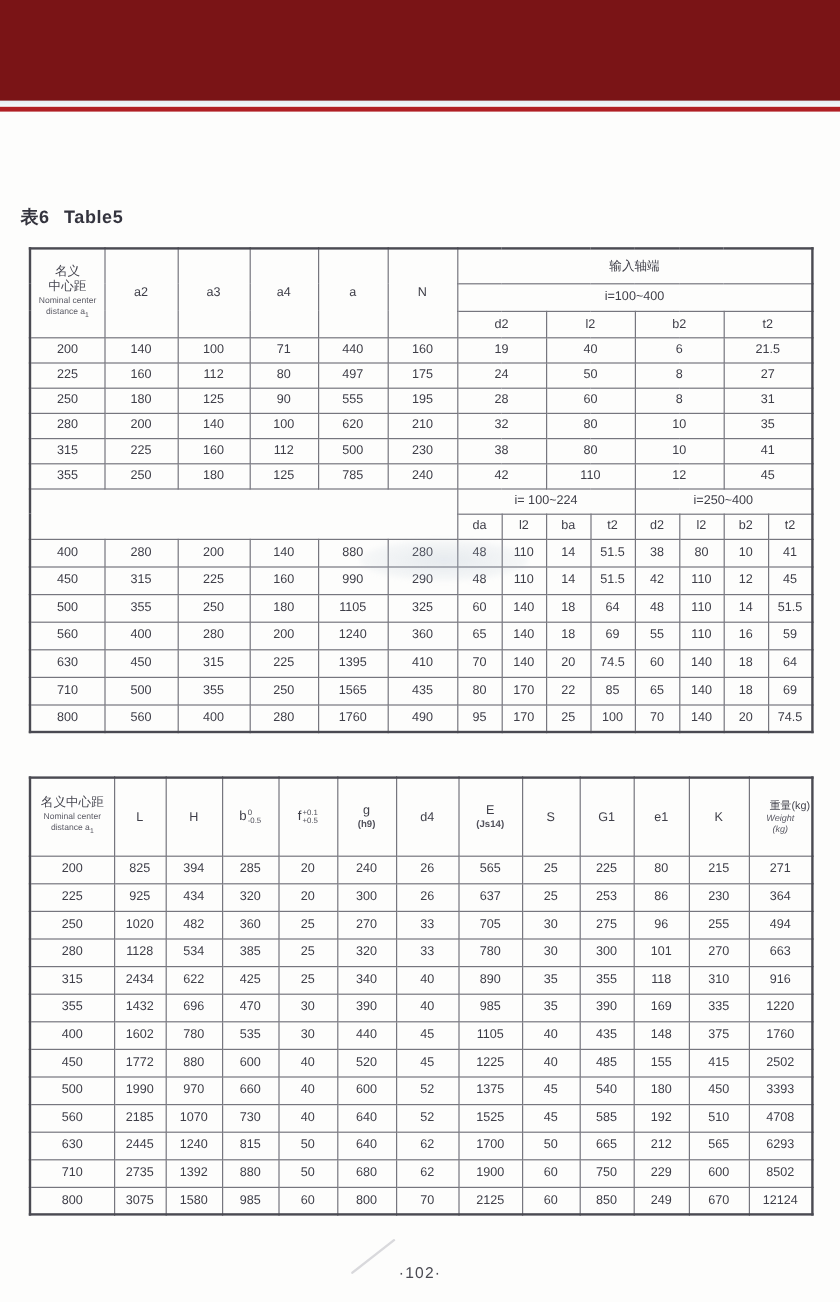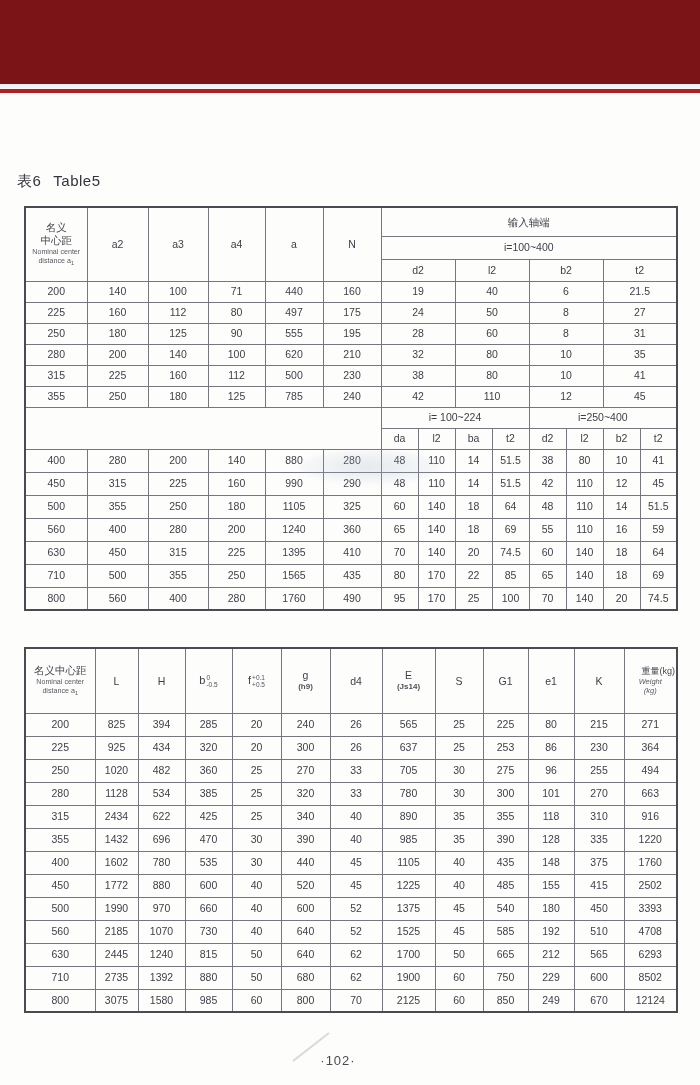--- a/index.html
+++ b/index.html
@@ -4,21 +4,21 @@
 <style>
   html,body{margin:0;padding:0;background:#ffffff;}
   .page{
     position:relative;width:700px;height:1085px;overflow:hidden;
     background:#fdfdfc;font-family:"Liberation Sans",sans-serif;color:#3e3e48;
   }
   .top-band{position:absolute;left:0;top:0;width:700px;height:84px;background:#7a1416;}
   .rule-shadow{position:absolute;left:0;top:84px;width:700px;height:5px;
     background:linear-gradient(to bottom, rgba(226,234,240,0.9), rgba(240,245,248,0.5));}
   .red-rule{position:absolute;left:0;top:89px;width:700px;height:4px;background:#b01f23;}
-  .title{position:absolute;left:17px;top:172px;font-size:15px;font-weight:400;color:#34343e;letter-spacing:0.5px;}
+  .title{position:absolute;left:17px;top:172px;font-size:15px;font-weight:700;color:#34343e;letter-spacing:0.5px;}
   .title .gap{display:inline-block;width:12px;}
   .tbl{position:absolute;left:24px;border-collapse:collapse;table-layout:fixed;background:transparent;}
   .tbl td{border:1px solid #76767e;text-align:center;vertical-align:middle;padding:0 1px;
     font-size:10.5px;color:#3e3e48;line-height:1.15;overflow:hidden;}
   .tbl{border:2px solid #4a4a52;}
   #table1{top:206px;width:653px;}
   #table2{top:647px;width:653px;}
   .hfirst .zh{font-size:10.5px;color:#45454f;line-height:13px;}
   .hfirst .en{font-size:7.5px;color:#5a5a64;line-height:9px;transform:scale(0.95);}
   .hfirst .en sub{font-size:6px;}
@@ -32,21 +32,21 @@
   tr.h2row{height:65px;}
   #t2-body tr{height:23px;}
   .blank{border-left:2px solid #4a4a52;}
   .stack div{line-height:11px;}
   .stack .en2{font-size:8px;color:#50505a;font-weight:bold;}
   .tolwrap{display:inline-flex;align-items:center;justify-content:center;gap:1px;}
   .tolsym{font-size:11px;}
   .tolstack{display:inline-flex;flex-direction:column;align-items:flex-start;font-size:6.5px;line-height:7px;color:#50505a;}
   .whead .zh-s{font-size:9px;color:#45454f;line-height:11px;text-align:right;}
   .whead .en{font-size:7.5px;color:#5a5a64;line-height:9px;font-style:italic;}
-  .pageno{position:absolute;left:0;top:1053px;width:676px;text-align:center;
+  .pageno{position:absolute;left:12px;top:1053px;width:676px;text-align:center;
     font-size:13px;color:#4a4a52;letter-spacing:1px;}
   .smudge{position:absolute;left:300px;top:450px;width:140px;height:34px;border-radius:50%;
     background:radial-gradient(ellipse at center, rgba(172,188,205,0.28), rgba(172,188,205,0));filter:blur(2px);}
   .penmark{position:absolute;left:288px;top:1046px;width:46px;height:2px;border-radius:2px;
     background:rgba(158,158,168,0.38);transform:rotate(-38deg);}
 </style>
 </head>
 <body>
 
 <div class="page">
@@ -450,21 +450,21 @@
           <td>355</td>
           <td>1432</td>
           <td>696</td>
           <td>470</td>
           <td>30</td>
           <td>390</td>
           <td>40</td>
           <td>985</td>
           <td>35</td>
           <td>390</td>
-          <td>128</td>
+          <td>169</td>
           <td>335</td>
           <td>1220</td>
         </tr>
         <tr>
           <td>400</td>
           <td>1602</td>
           <td>780</td>
           <td>535</td>
           <td>30</td>
           <td>440</td>

